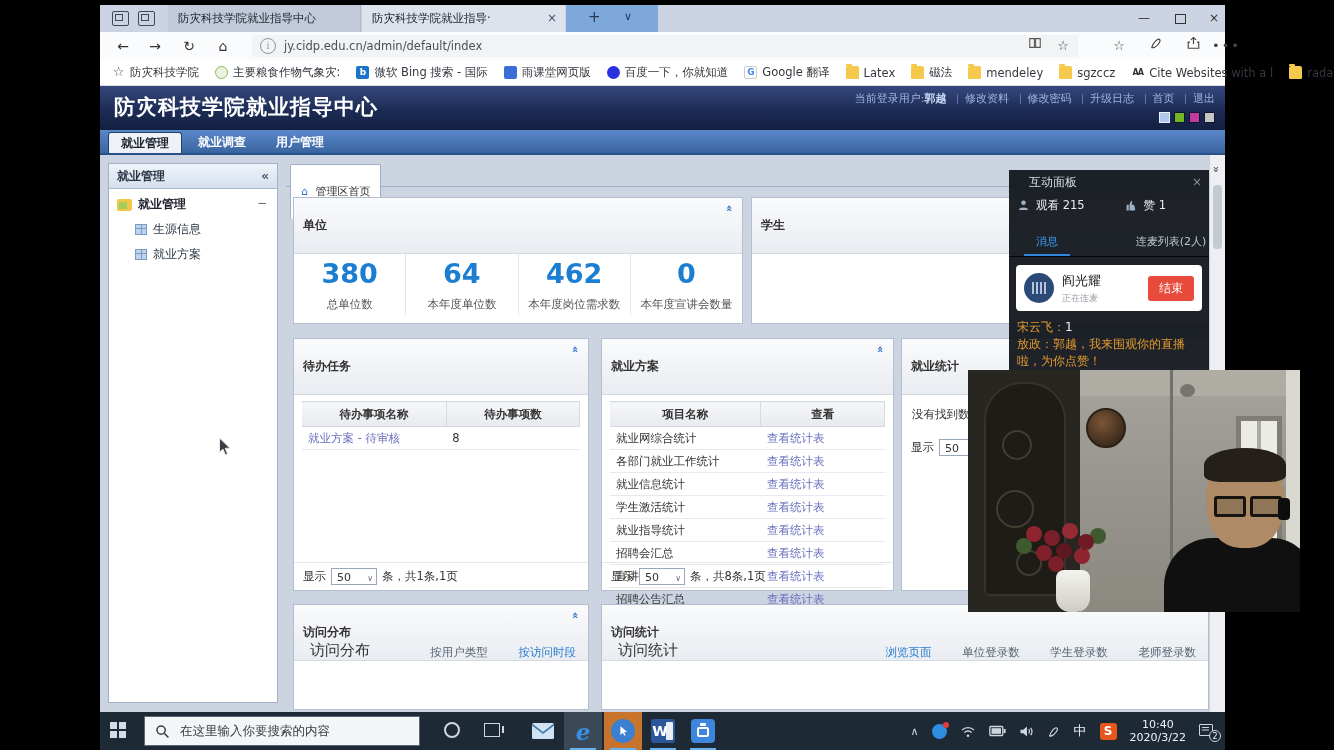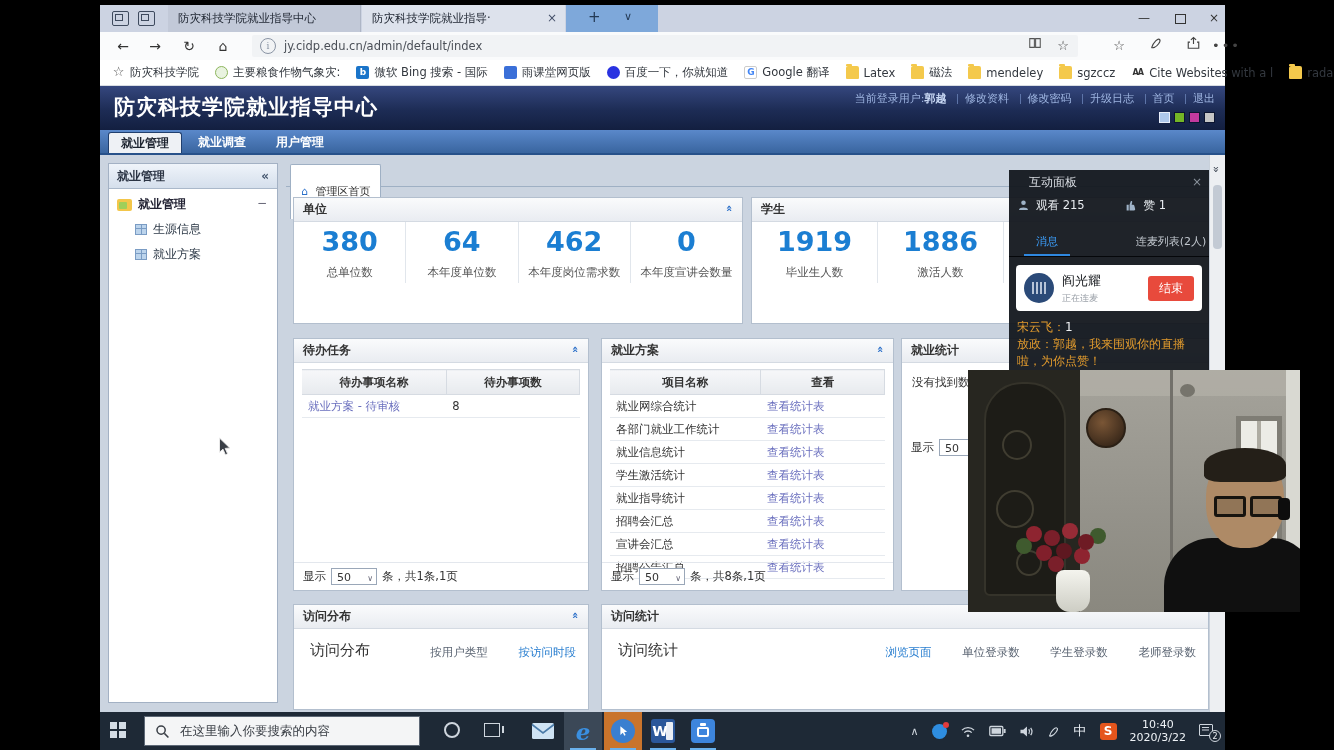--- a/index.html
+++ b/index.html
@@ -84,21 +84,21 @@
   .ic-grid::before{content:"";position:absolute;left:0;top:3px;width:100%;height:1px;background:#7a9cc4;}
   .ic-grid::after{content:"";position:absolute;left:5px;top:0;width:1px;height:100%;background:#7a9cc4;}
 
   .wstabs{position:absolute;left:186px;top:8px;width:923px;height:23px;border-bottom:1px solid #9fb0c4;}
   .wstab{position:absolute;left:4px;top:1px;height:22px;background:#fff;border:1px solid #9fb0c4;border-bottom:none;
     font-size:11px;color:#333;line-height:22px;padding:16px 10px;border-radius:2px 2px 0 0;}
   .wstab .homeic{color:#2a6fc9;margin-right:4px;font-size:11px;}
 
   .panel{position:absolute;background:#fff;border:1px solid #b3bfce;box-sizing:border-box;}
   .phead{height:23px;background:linear-gradient(180deg,#fafbfc,#e9ecf1);border-bottom:1px solid #d4dae2;
-    font-size:12px;font-weight:bold;color:#333;line-height:23px;padding:0 9px;position:relative;}
+    font-size:12px;font-weight:bold;color:#333;line-height:23px;padding:16px 9px;position:relative;}
   .pcollapse{position:absolute;right:9px;top:5px;color:#2a6fc9;font-size:11px;transform:rotate(90deg);line-height:11px;}
   .statrow{display:flex;height:calc(100% - 23px);align-items:flex-start;}
   .stat{text-align:center;padding-top:4px;}
   .stat .num{font-size:27px;font-weight:bold;color:#1b7ed2;}
   .stat .lbl{font-size:11.5px;color:#555;margin-top:8px;}
   .statdiv{width:1px;height:60%;background:#e1e6ec;}
   .stat.flex1{flex:1;}
   .stat.fixw{width:125px;}
 
   table.ptable{border-collapse:collapse;width:calc(100% - 16px);margin:6px 8px 0 8px;font-size:11.5px;}
@@ -400,32 +400,20 @@
           <div class="statdiv"></div>
         <div class="stat flex1">
           <div class="num">0</div>
           <div class="lbl">本年度宣讲会数量</div>
         </div>
       </div>
     </div>
 
     <div class="panel" style="left:651px;top:42px;width:458px;height:127px">
       <div class="phead"><span>学生</span></div>
-      <div class="statrow">
-        <div class="stat fixw">
-          <div class="num">1919</div>
-          <div class="lbl">毕业生人数</div>
-        </div>
-          <div class="statdiv"></div>
-        <div class="stat fixw">
-          <div class="num">1886</div>
-          <div class="lbl">激活人数</div>
-        </div>
-          <div class="statdiv"></div>
-      </div>
     </div>
 
     <div class="panel" style="left:193px;top:183px;width:296px;height:253px">
       <div class="phead"><span>待办任务</span>
         <span class="pcollapse">«</span></div>
       <table class="ptable">
         <tbody>
             <tr>
           <th style="width:52%">待办事项名称</th>
           <th>待办事项数</th>

